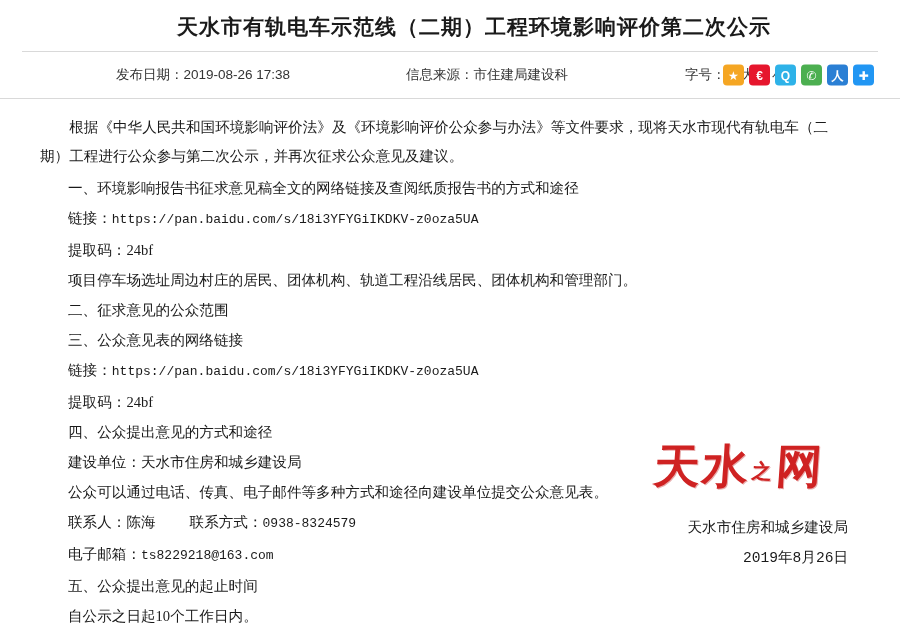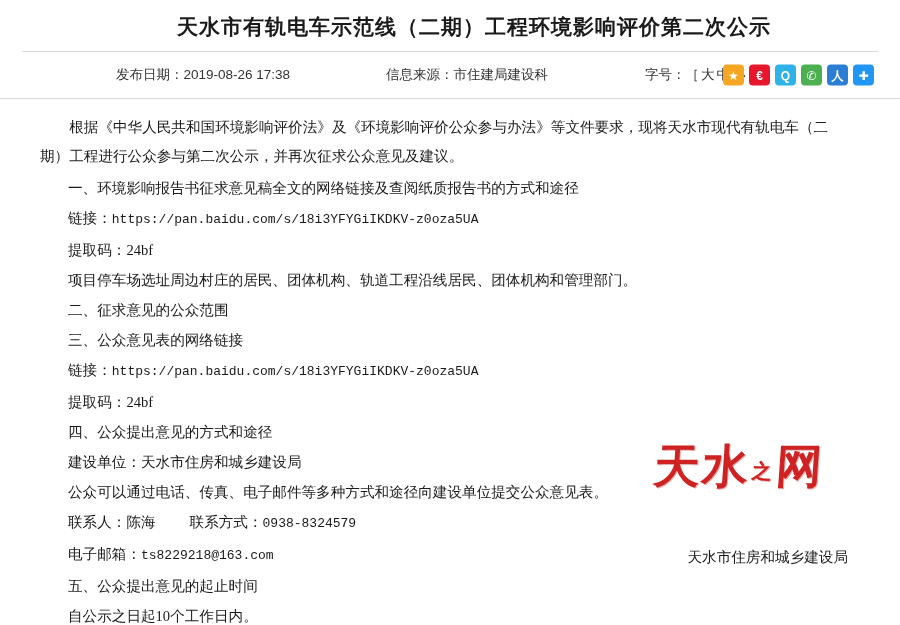--- a/index.html
+++ b/index.html
@@ -41,20 +41,21 @@
     align-items: center;
     justify-content: flex-start;
     padding: 10px 24px 10px 24px;
     font-size: 13.5px;
     color: #333333;
     border-bottom: 1px solid #d9d9d9;
     margin: 0 0px;
     position: relative;
     height: 26px;
     box-sizing: content-box;
+    gap: 20px;
   }
   .meta-date {
     margin-left: 92px;
     white-space: nowrap;
     font-family: "Liberation Sans", sans-serif;
   }
   .meta-source {
     margin-left: 96px;
     white-space: nowrap;
   }
@@ -211,15 +212,16 @@
     <p class="line">自公示之日起10个工作日内。</p>
 
   </div>
 
   <div class="stamp">
     <span class="stamp-text"><span>天</span><span>水</span><span class="stamp-small">之</span><span>网</span></span>
   </div>
 
   <div class="signoff">
     <div>天水市住房和城乡建设局</div>
+    <div>2019年8月26日</div>
   </div>
 
 </div>
 
 </body></html>

